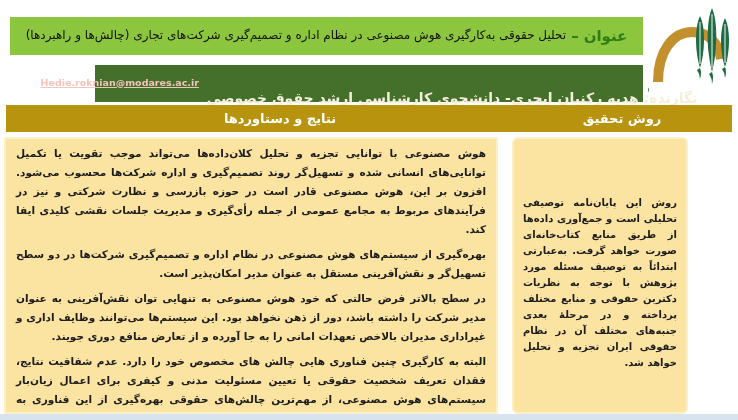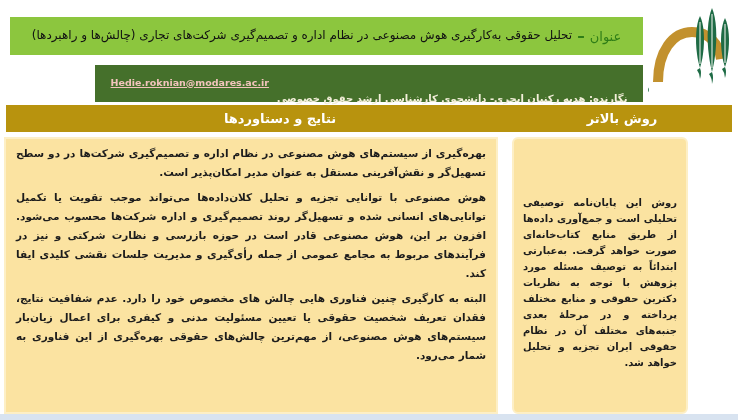--- a/index.html
+++ b/index.html
@@ -5,32 +5,32 @@
   * { margin: 0; padding: 0; box-sizing: border-box; }
   html, body { width: 738px; height: 420px; background: #ffffff; overflow: hidden; }
   body { font-family: "DejaVu Sans", sans-serif; position: relative; }
 
   
   .title-bar {
     position: absolute; left: 10px; top: 17px; width: 633px; height: 38px;
     background: #8CC63E; display: flex; align-items: center; justify-content: center;
     direction: rtl; gap: 5px; padding: 0 14px;
   }
-  .title-label { color: #2E7D17; font-size: 13px; font-weight: normal; white-space: nowrap; }
+  .title-label { color: #2E7D17; font-size: 15px; font-weight: bold; white-space: nowrap; }
   .title-sep   { color: #2E7D17; font-size: 15px; font-weight: bold; }
   .title-text  { color: #111111; font-size: 12px; font-weight: normal; line-height: 1.1; }
 
   
   .author-bar {
     position: absolute; left: 95px; top: 65px; width: 548px; height: 37px;
     background: #45702B; display: flex; flex-direction: column;
     align-items: center; justify-content: center; gap: 3px; direction: rtl;
   }
   .author-line { display: flex; align-items: center; gap: 8px; direction: rtl; }
-  .author-text { color: #F3EFDA; font-size: 10px; font-weight: bold; white-space: nowrap; margin-top: 32px; }
+  .author-text { color: #F3EFDA; font-size: 14px; font-weight: bold; white-space: nowrap; margin-top: 32px; }
   .author-email {
     color: #F2C4BC; font-size: 9.5px; font-weight: bold; 
     direction: ltr; unicode-bidi: embed; white-space: nowrap;
   }
 
   
   .logo-wrap { position: absolute; left: 648px; top: 4px; width: 90px; height: 97px; }
 
   
   .sec-header {
@@ -91,25 +91,26 @@
       <line x1="52" y1="18" x2="52" y2="60"></line>
       <line x1="64" y1="10" x2="64" y2="64"></line>
       <line x1="77" y1="20" x2="77" y2="59"></line>
     </g>
 
     <text x="1" y="88" transform="rotate(-7 1 88)" font-family="DejaVu Sans, sans-serif" font-size="10.5" font-style="italic" font-weight="bold" fill="#1E6B45" direction="rtl" textLength="62" lengthAdjust="spacingAndGlyphs">دانشگاه تربیت مدرس</text>
   </svg>
 </div>
 
 <div class="sec-header results">نتایج و دستاوردها</div>
-<div class="sec-header method">روش بالاتر</div>
+<div class="sec-header method">روش تحقیق</div>
 
 <div class="content-box results">
+  <p>هوش مصنوعی با توانایی تجزیه و تحلیل کلان‌داده‌ها می‌تواند موجب تقویت یا تکمیل توانایی‌های انسانی شده و تسهیل‌گر روند تصمیم‌گیری و اداره شرکت‌ها محسوب می‌شود. افزون بر این، هوش مصنوعی قادر است در حوزه بازرسی و نظارت شرکتی و نیز در فرآیندهای مربوط به مجامع عمومی از جمله رأی‌گیری و مدیریت جلسات نقشی کلیدی ایفا کند.</p>
   <p>بهره‌گیری از سیستم‌های هوش مصنوعی در نظام اداره و تصمیم‌گیری شرکت‌ها در دو سطح تسهیل‌گر و نقش‌آفرینی مستقل به عنوان مدیر امکان‌پذیر است.</p>
-  <p>هوش مصنوعی با توانایی تجزیه و تحلیل کلان‌داده‌ها می‌تواند موجب تقویت یا تکمیل توانایی‌های انسانی شده و تسهیل‌گر روند تصمیم‌گیری و اداره شرکت‌ها محسوب می‌شود. افزون بر این، هوش مصنوعی قادر است در حوزه بازرسی و نظارت شرکتی و نیز در فرآیندهای مربوط به مجامع عمومی از جمله رأی‌گیری و مدیریت جلسات نقشی کلیدی ایفا کند.</p>
+  <p>در سطح بالاتر فرض حالتی که خود هوش مصنوعی به تنهایی توان نقش‌آفرینی به عنوان مدیر شرکت را داشته باشد، دور از ذهن نخواهد بود. این سیستم‌ها می‌توانند وظایف اداری و غیراداری مدیران بالاخص تعهدات امانی را به جا آورده و از تعارض منافع دوری جویند.</p>
   <p>البته به کارگیری چنین فناوری هایی چالش های مخصوص خود را دارد. عدم شفافیت نتایج، فقدان تعریف شخصیت حقوقی یا تعیین مسئولیت مدنی و کیفری برای اعمال زیان‌بار سیستم‌های هوش مصنوعی، از مهم‌ترین چالش‌های حقوقی بهره‌گیری از این فناوری به شمار می‌رود.</p>
 
 </div>
 
 <div class="content-box method">
   <p>روش این پایان‌نامه توصیفی تحلیلی است و جمع‌آوری داده‌ها از طریق منابع کتاب‌خانه‌ای صورت خواهد گرفت. به‌عبارتی ابتدائاً به توصیف مسئله مورد پژوهش با توجه به نظریات دکترین حقوقی و منابع مختلف پرداخته و در مرحلهٔ بعدی جنبه‌های مختلف آن در نظام حقوقی ایران تجزیه و تحلیل خواهد شد.</p>
 </div>
 
 <div class="bottom-strip"></div>
 

